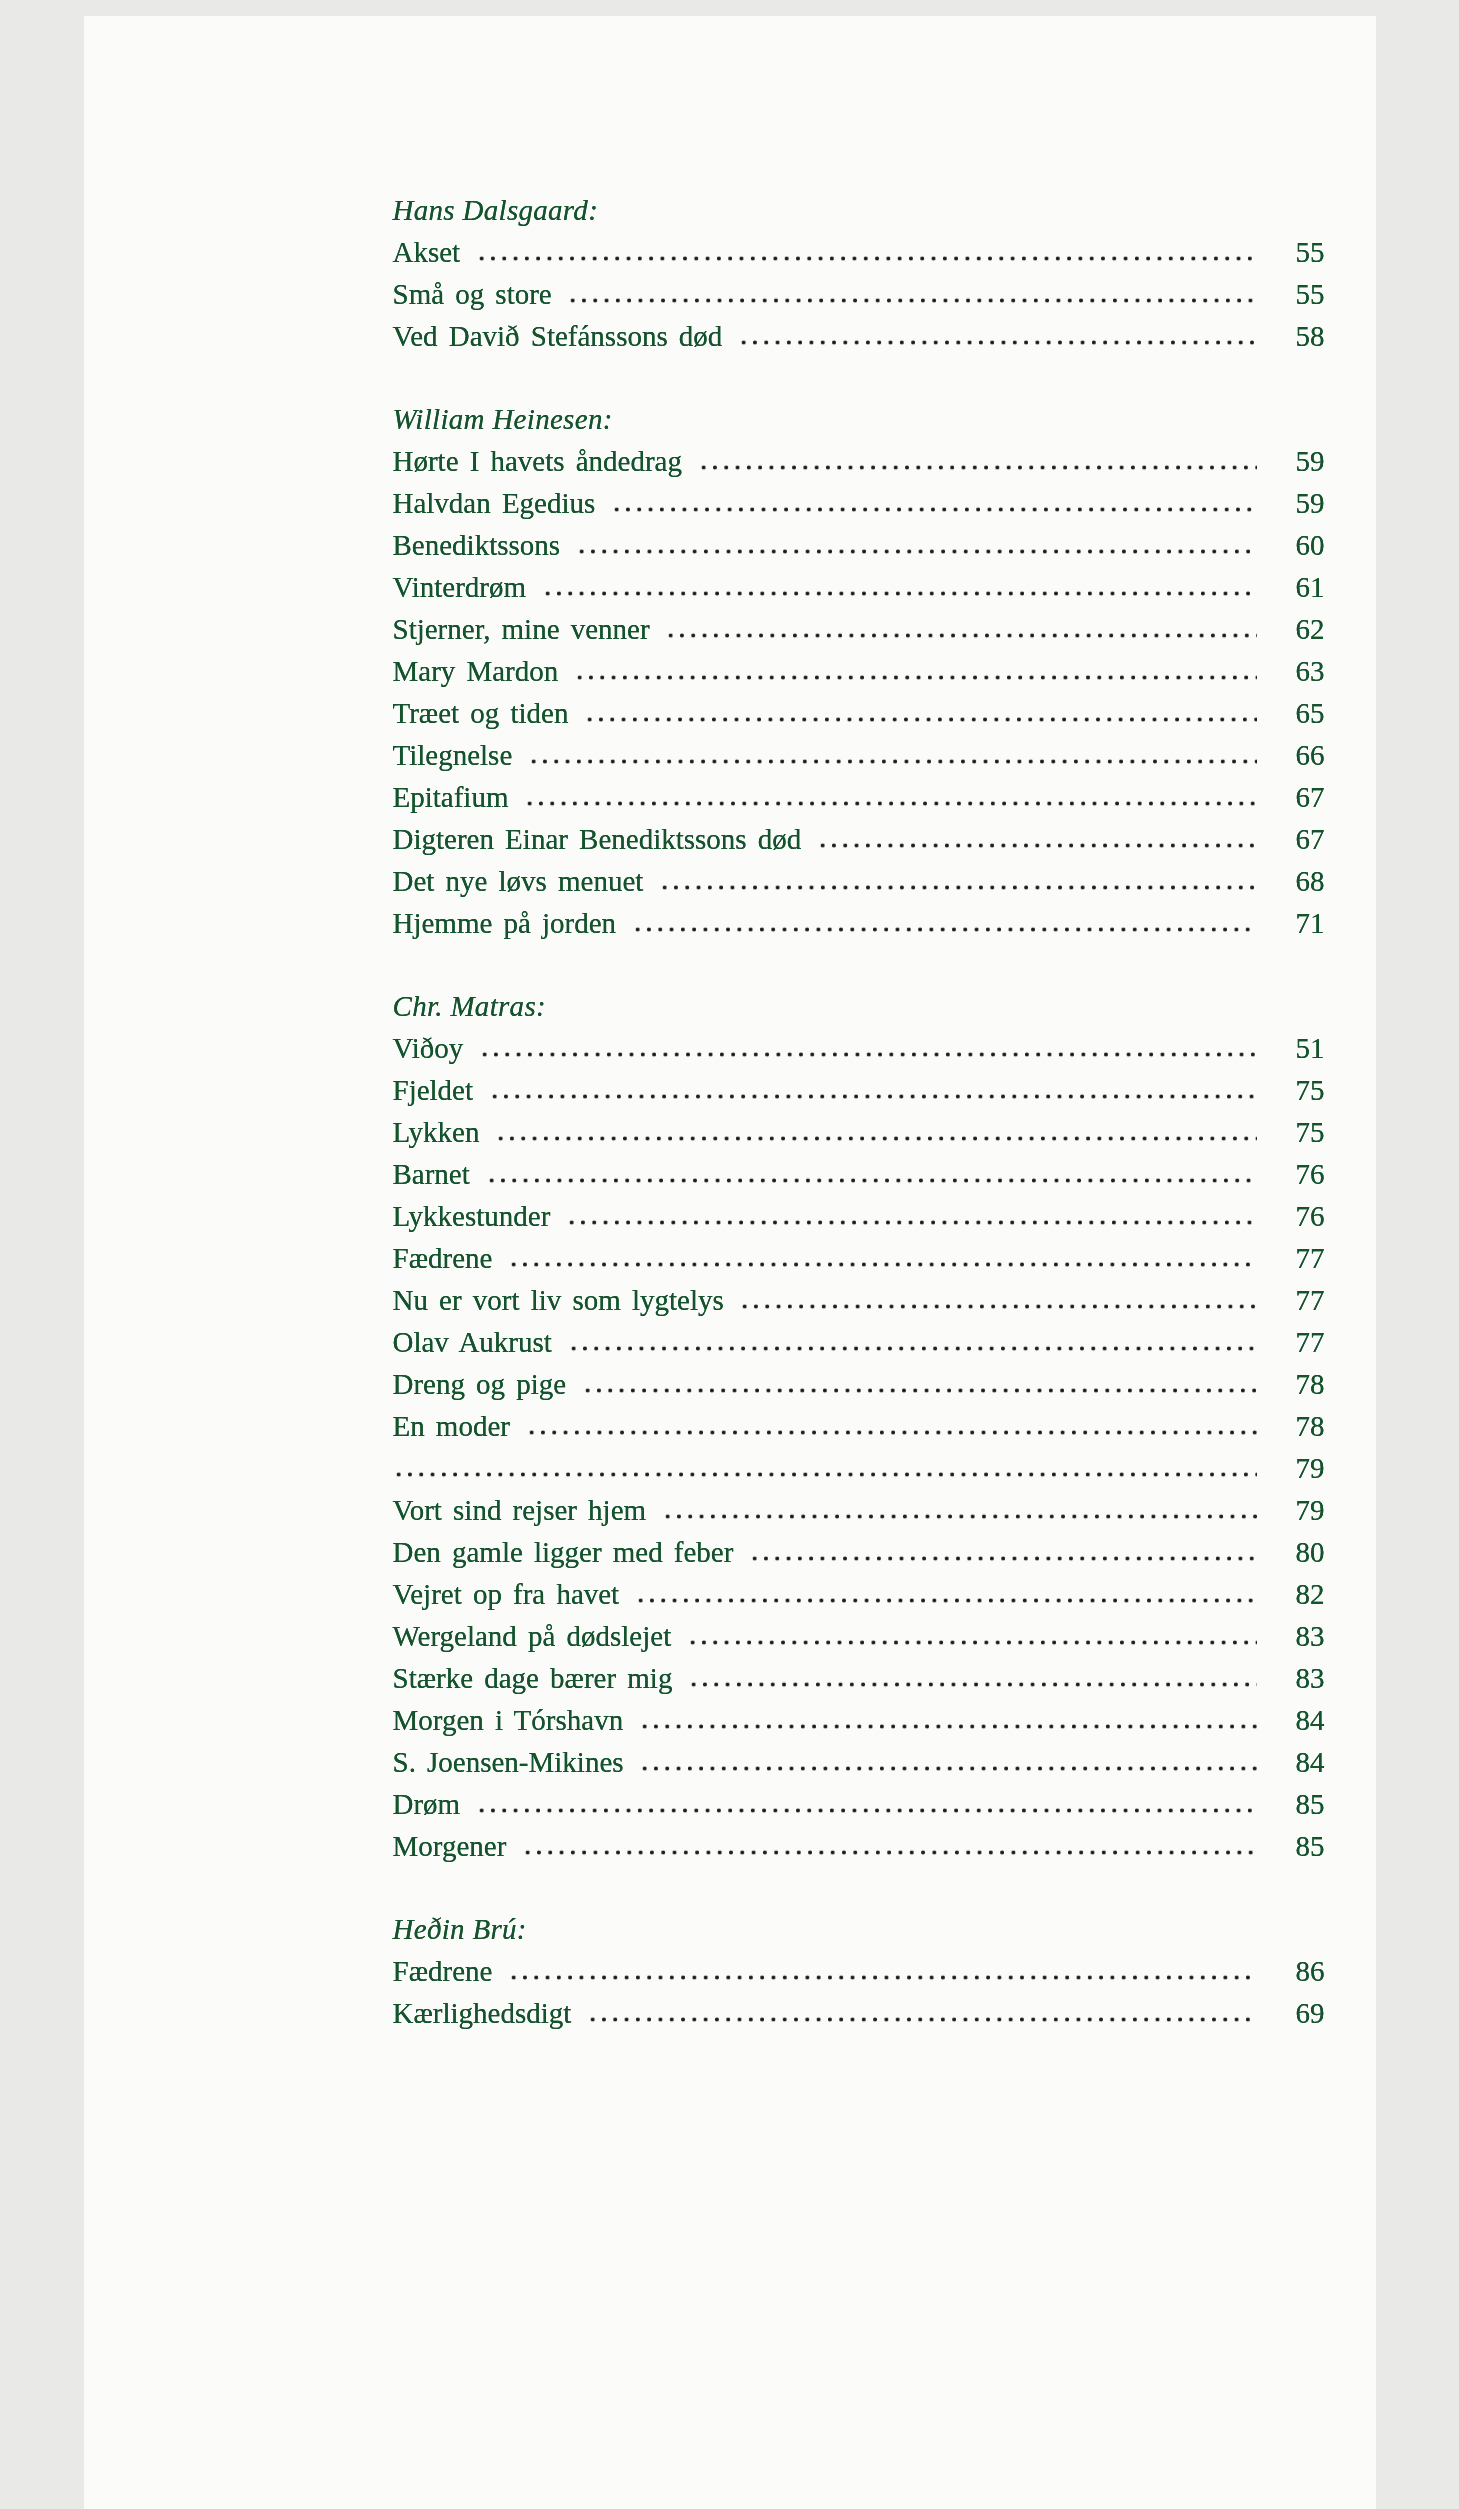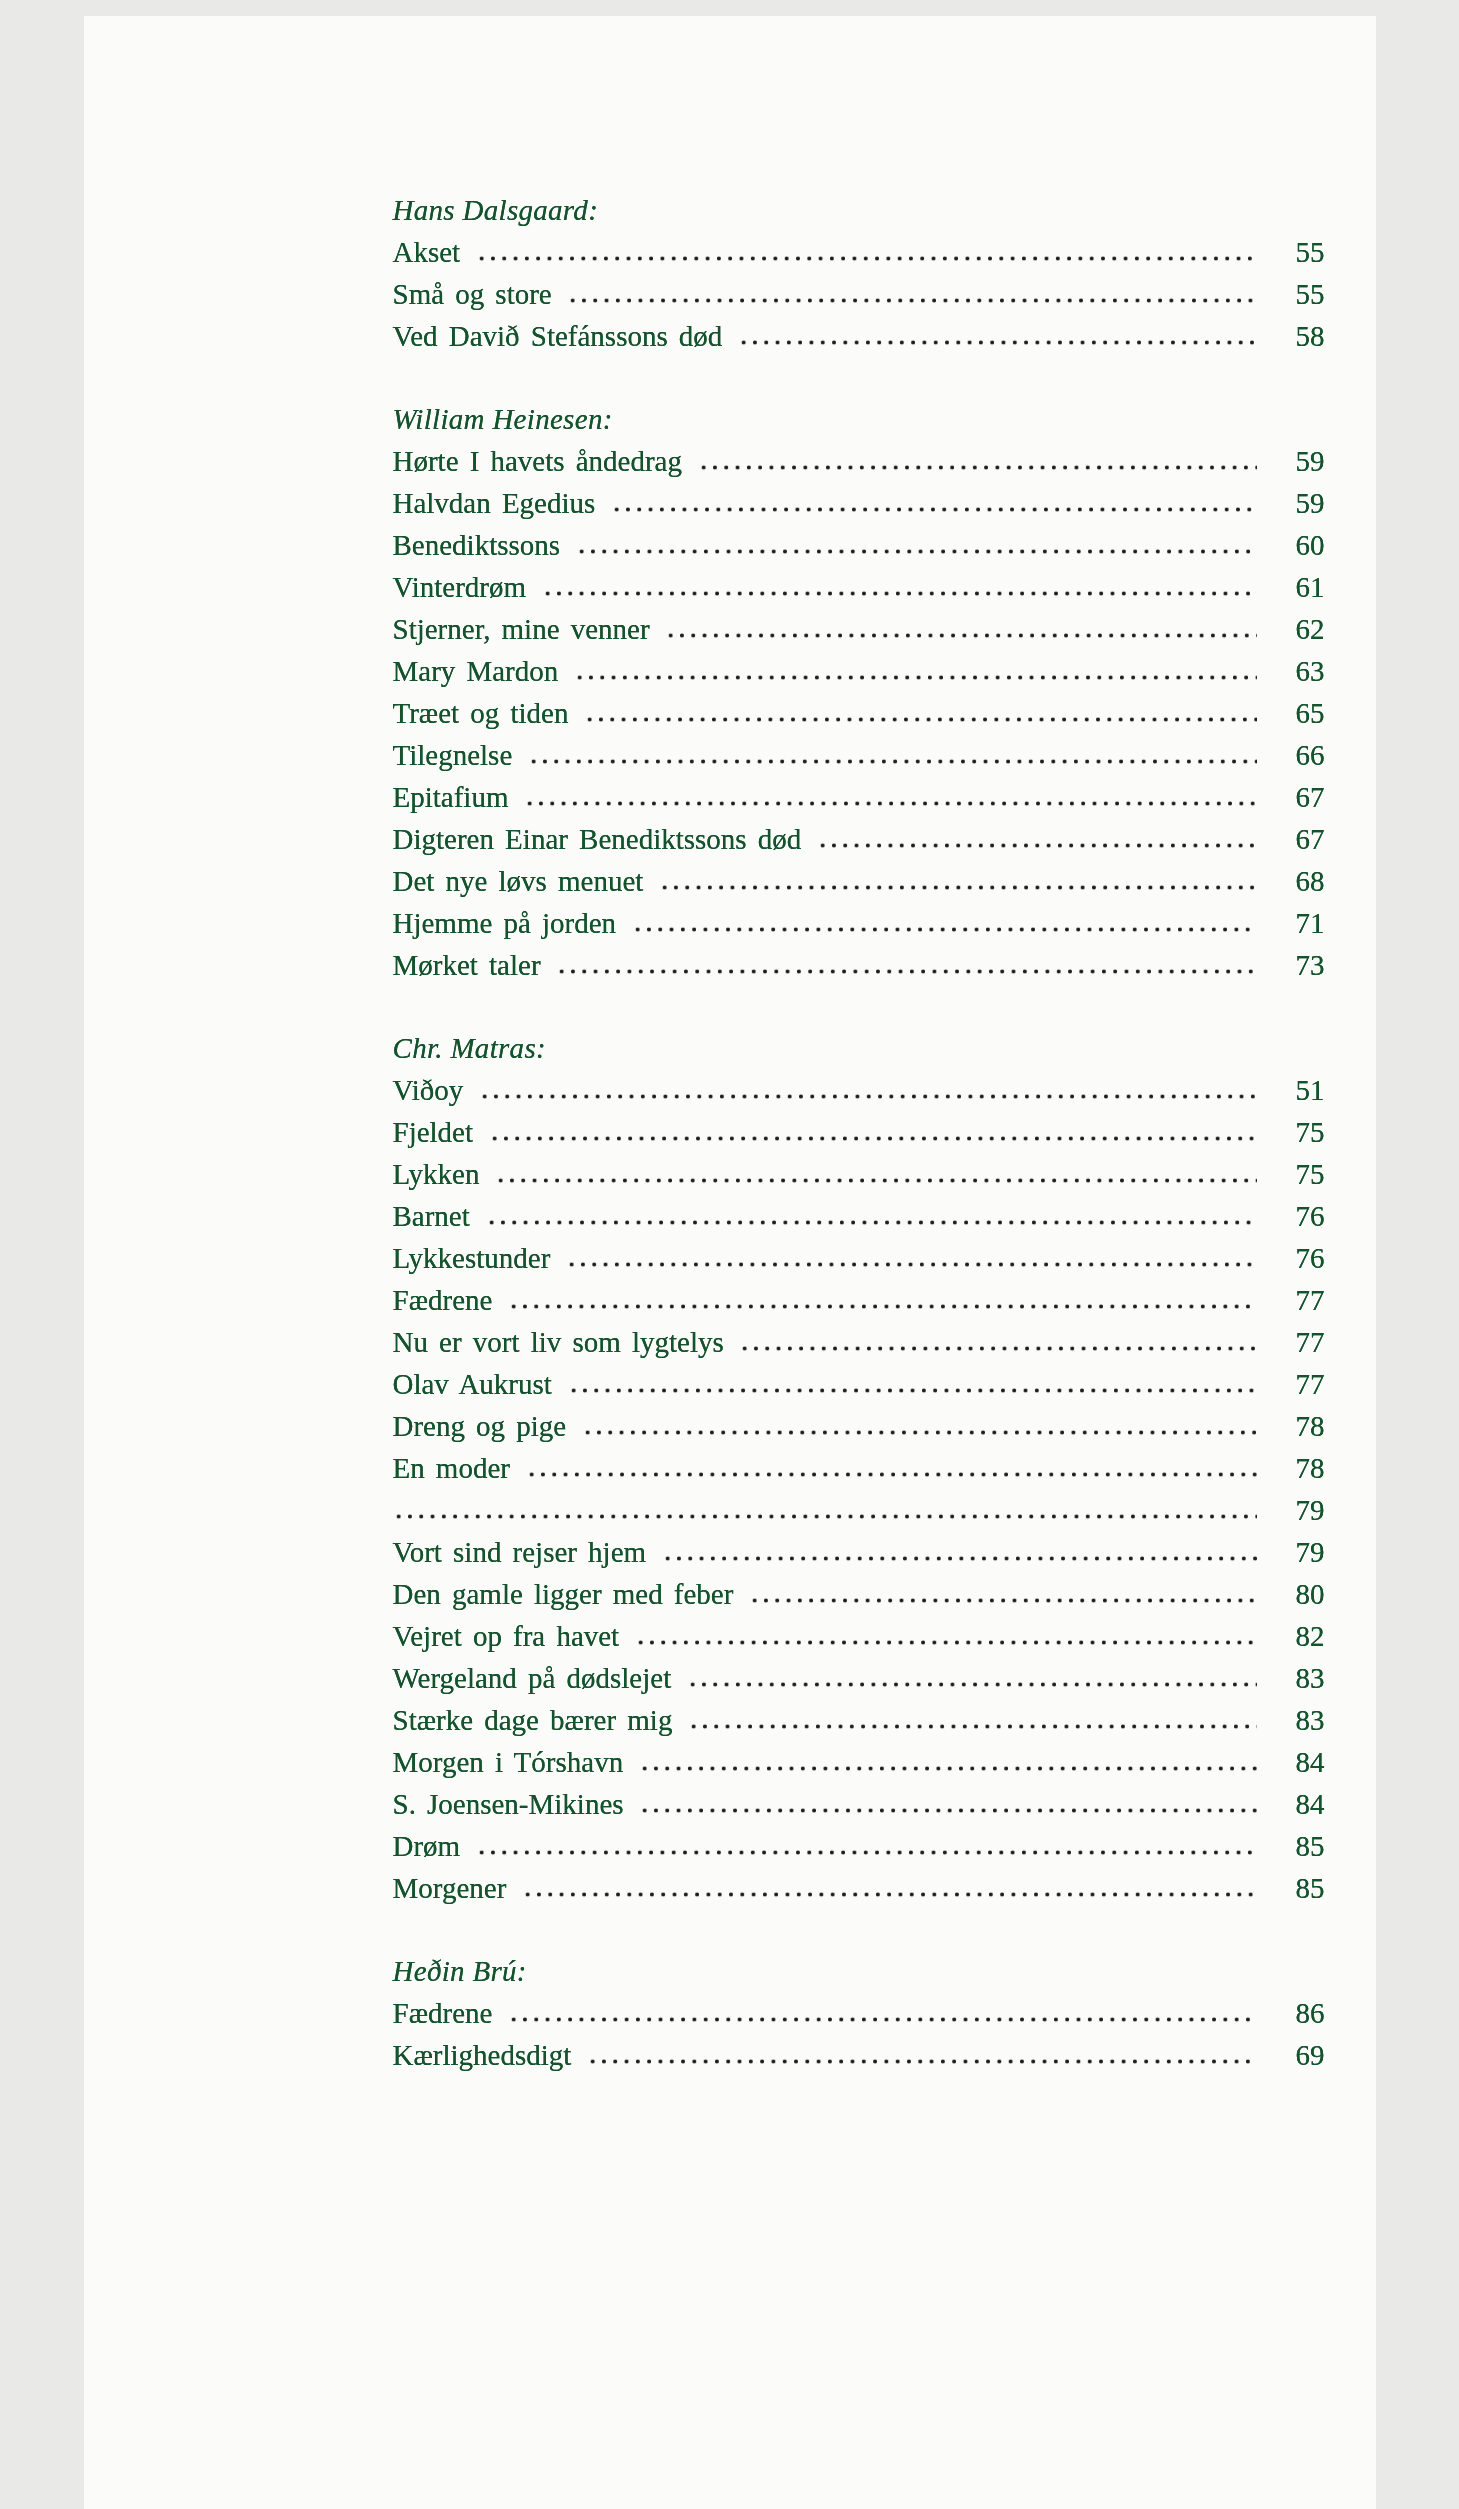--- a/index.html
+++ b/index.html
@@ -147,25 +147,20 @@
         <div class="entry">
           <span class="title">Det nye løvs menuet</span>
           <span class="leader"></span>
           <span class="pagenum">68</span>
         </div>
         <div class="entry">
           <span class="title">Hjemme på jorden</span>
           <span class="leader"></span>
           <span class="pagenum">71</span>
         </div>
-        <div class="entry">
-          <span class="title">Mørket taler</span>
-          <span class="leader"></span>
-          <span class="pagenum">73</span>
-        </div>
       </section>
       <section class="toc-section">
         <div class="author">Chr. Matras:</div>
         <div class="entry">
           <span class="title">Viðoy</span>
           <span class="leader"></span>
           <span class="pagenum">51</span>
         </div>
         <div class="entry">
           <span class="title">Fjeldet</span>

